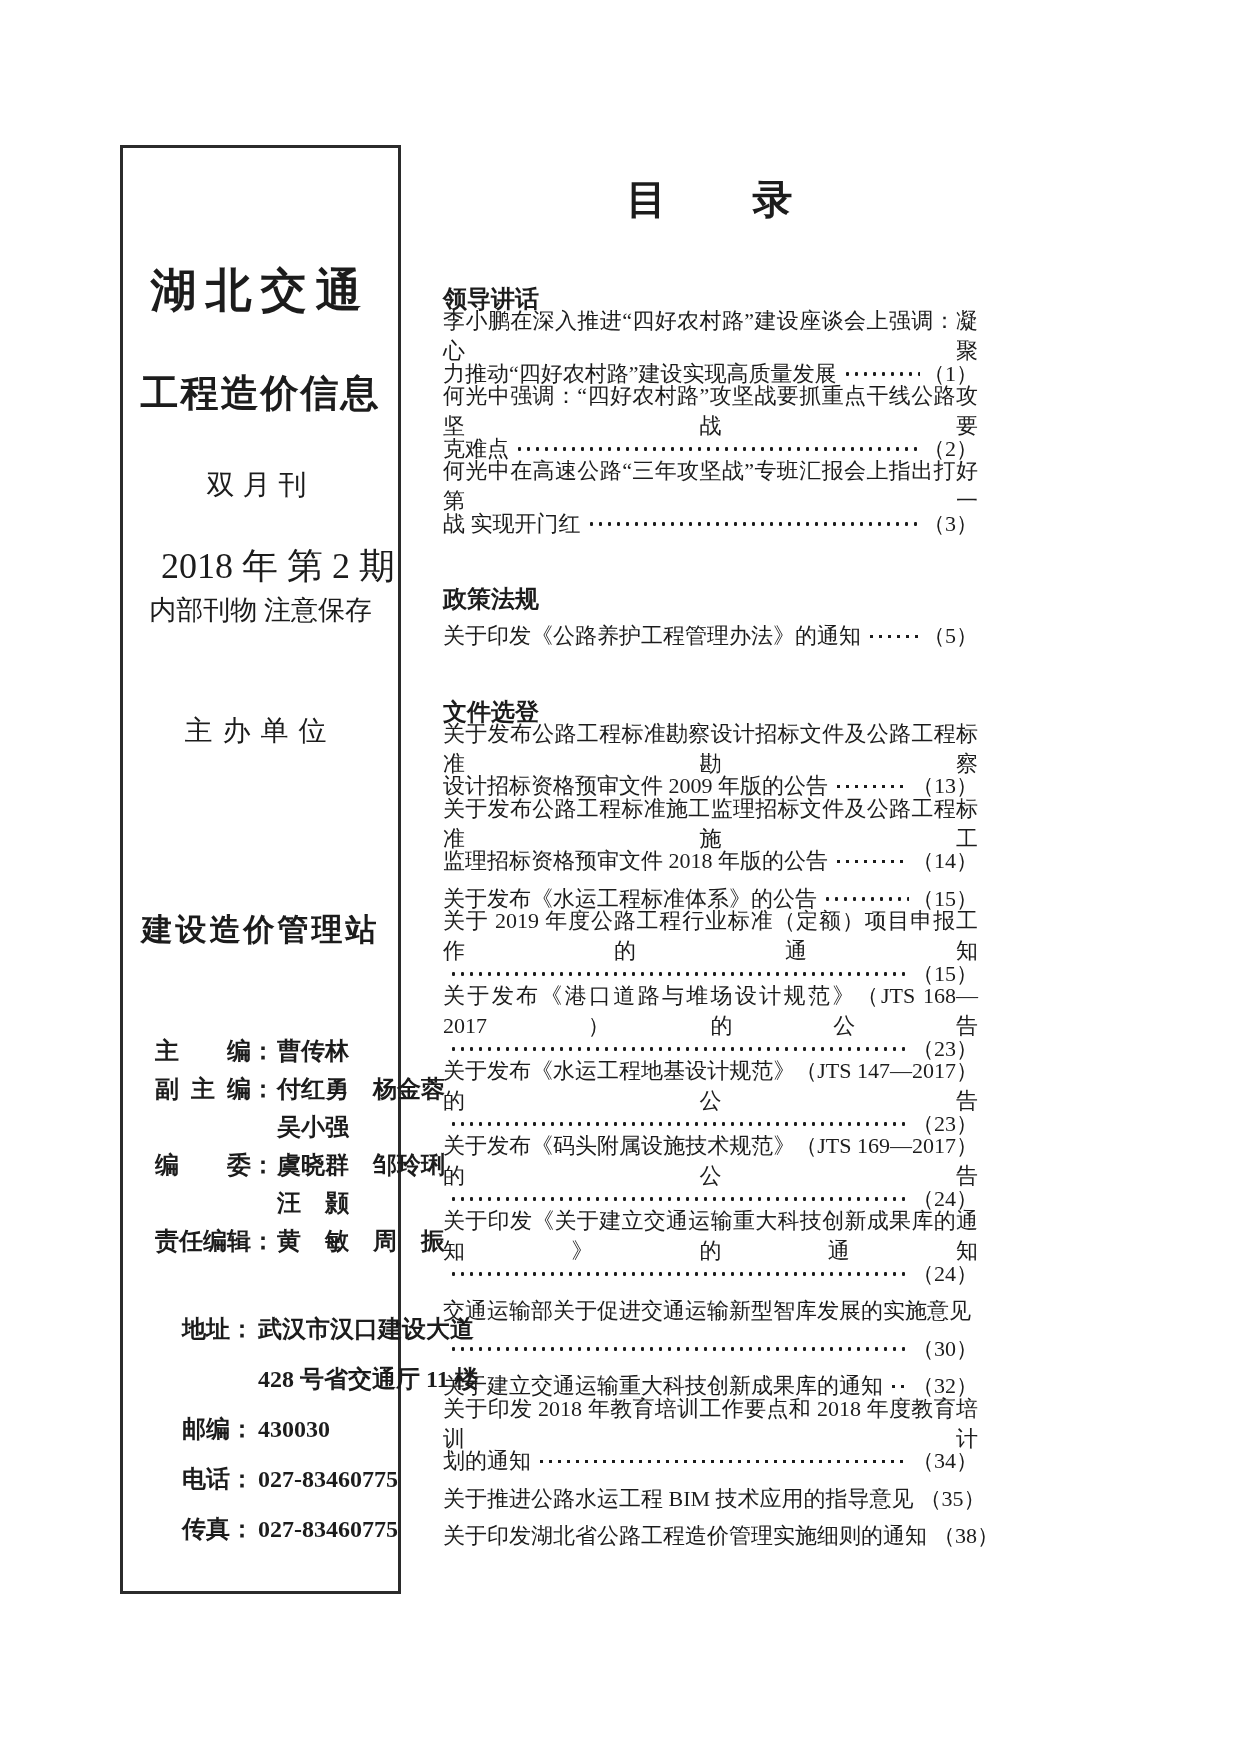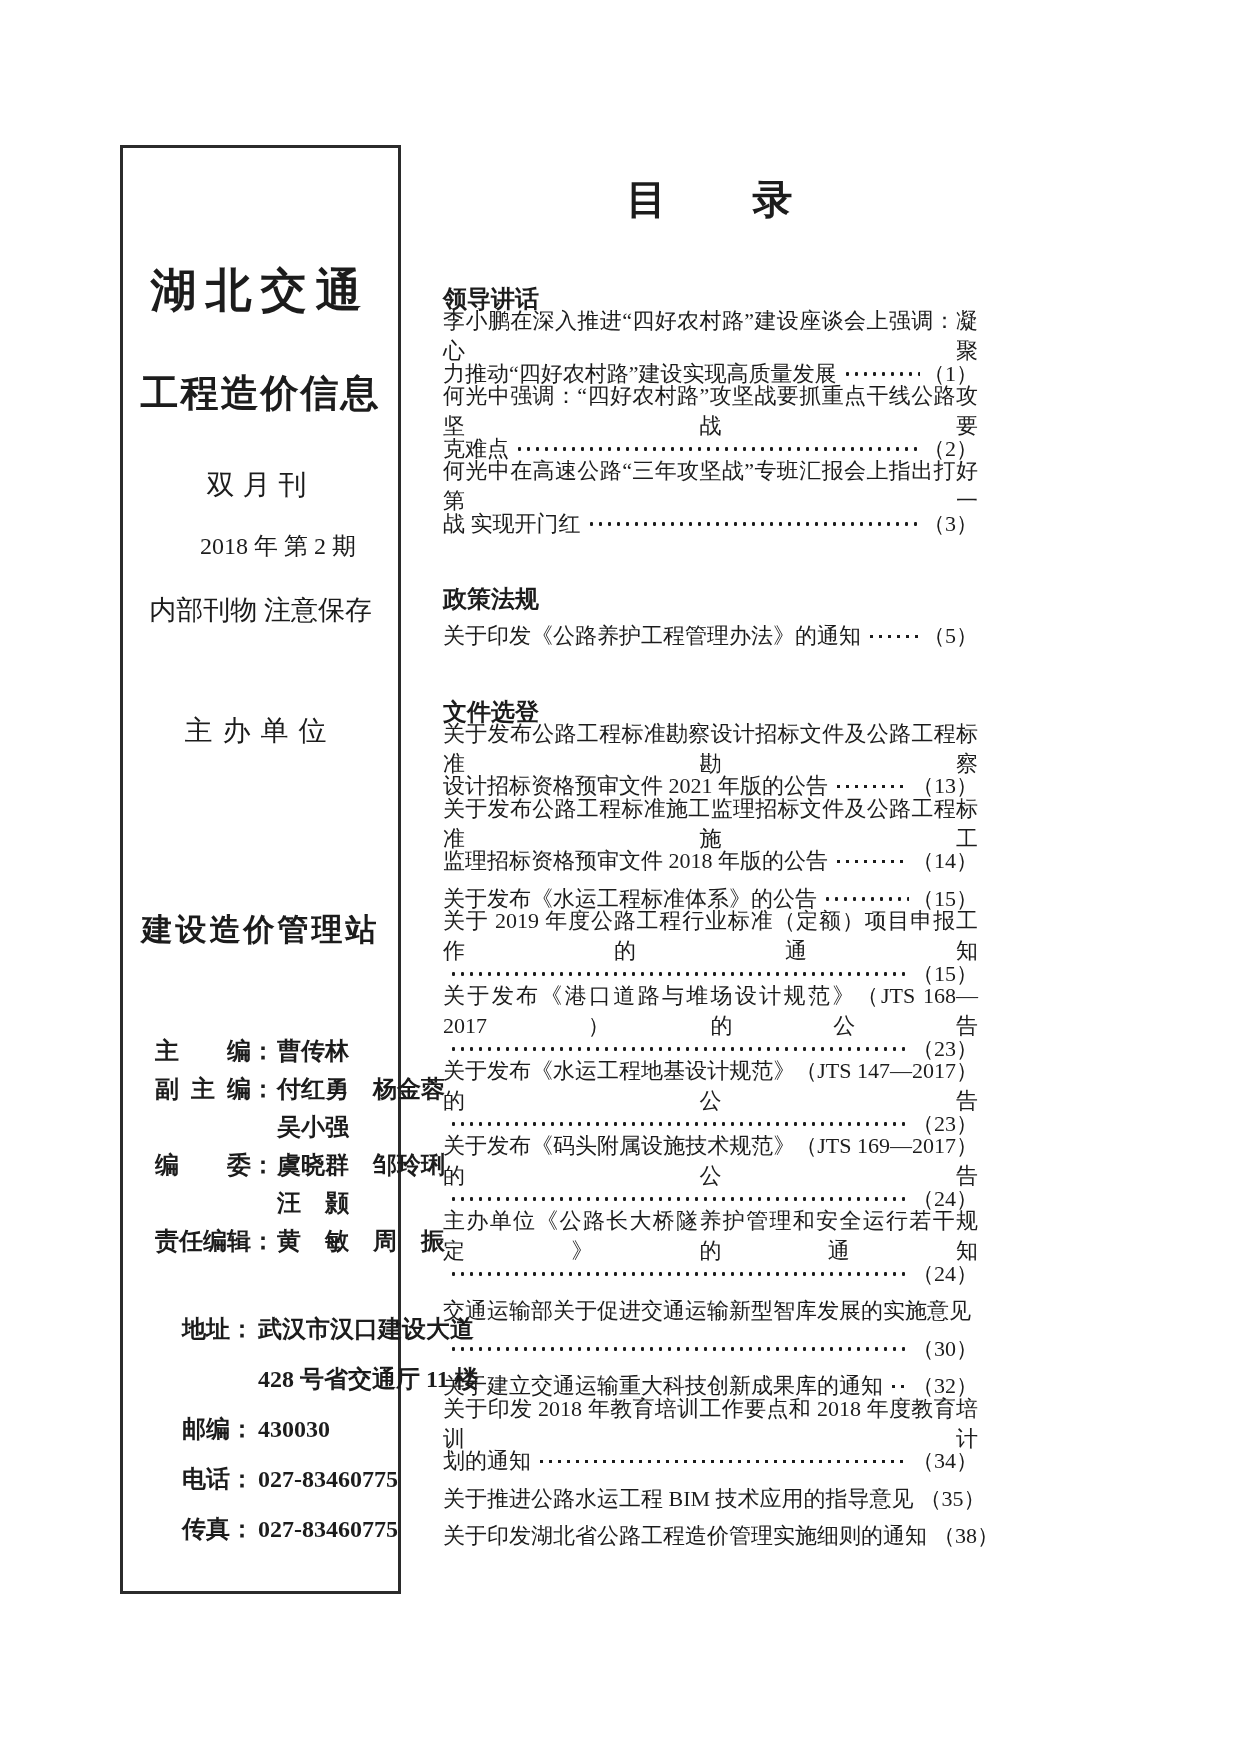--- a/index.html
+++ b/index.html
@@ -10,21 +10,21 @@
   
   .masthead{position:absolute;left:120px;top:145px;width:281px;height:1449px;
             border:3px solid #2b2b2b;box-sizing:border-box;}
   .masthead > div{position:absolute;left:0;right:0;text-align:center;white-space:nowrap;}
   .jt1{top:112px;font-size:46px;font-weight:700;letter-spacing:9px;
        font-family:"DejaVu Serif","Liberation Serif",serif;}
   .jt2{top:220px;font-size:38px;font-weight:700;letter-spacing:2px;
        font-family:"DejaVu Serif","Liberation Serif",serif;}
   .freq{top:318px;font-size:28px;letter-spacing:8px;
         font-family:"Liberation Serif","DejaVu Serif",serif;}
-  .issue{top:382px;font-size:24px;
+  .issue{top:394px;font-size:36px;
          font-family:"Liberation Serif","DejaVu Serif",serif;padding-left:35px;}
   .notice{top:444px;font-size:27px;
           font-family:"Liberation Serif","DejaVu Serif",serif;}
   .organizer-label{top:564px;font-size:28px;font-weight:500;letter-spacing:10px;}
   .org1{top:698px;font-size:31px;font-weight:700;letter-spacing:3px;}
   .org2{top:761px;font-size:31px;font-weight:700;letter-spacing:3px;}
 
   .staff{top:884px !important;left:32px !important;right:4px !important;text-align:left !important;}
   .staff-row{height:38px;line-height:38px;font-size:24px;font-weight:700;white-space:nowrap;}
   .staff-label{display:inline-block;width:96px;text-align:justify;text-align-last:justify;
@@ -117,21 +117,21 @@
         <div class="toc-line paged">
           <span class="toc-text">关于印发《公路养护工程管理办法》的通知</span>
           <span class="leader"></span>
           <span class="toc-page">（5）</span>
         </div>
         <div class="toc-heading gap-before">文件选登</div>
         <div class="toc-line full">
           <span class="toc-text">关于发布公路工程标准勘察设计招标文件及公路工程标准勘察</span>
         </div>
         <div class="toc-line paged">
-          <span class="toc-text">设计招标资格预审文件 2021 年版的公告</span>
+          <span class="toc-text">设计招标资格预审文件 2009 年版的公告</span>
           <span class="leader"></span>
           <span class="toc-page">（13）</span>
         </div>
         <div class="toc-line full">
           <span class="toc-text">关于发布公路工程标准施工监理招标文件及公路工程标准施工</span>
         </div>
         <div class="toc-line paged">
           <span class="toc-text">监理招标资格预审文件 2018 年版的公告</span>
           <span class="leader"></span>
           <span class="toc-page">（14）</span>
@@ -167,21 +167,21 @@
         </div>
         <div class="toc-line full">
           <span class="toc-text">关于发布《码头附属设施技术规范》（JTS 169—2017）的公告</span>
         </div>
         <div class="toc-line paged">
           <span class="toc-text"></span>
           <span class="leader"></span>
           <span class="toc-page">（24）</span>
         </div>
         <div class="toc-line full">
-          <span class="toc-text">主办单位《公路长大桥隧养护管理和安全运行若干规定》的通知</span>
+          <span class="toc-text">关于印发《关于建立交通运输重大科技创新成果库的通知》的通知</span>
         </div>
         <div class="toc-line paged">
           <span class="toc-text"></span>
           <span class="leader"></span>
           <span class="toc-page">（24）</span>
         </div>
         <div class="toc-line plain">
           <span class="toc-text">交通运输部关于促进交通运输新型智库发展的实施意见</span>
         </div>
         <div class="toc-line paged">

